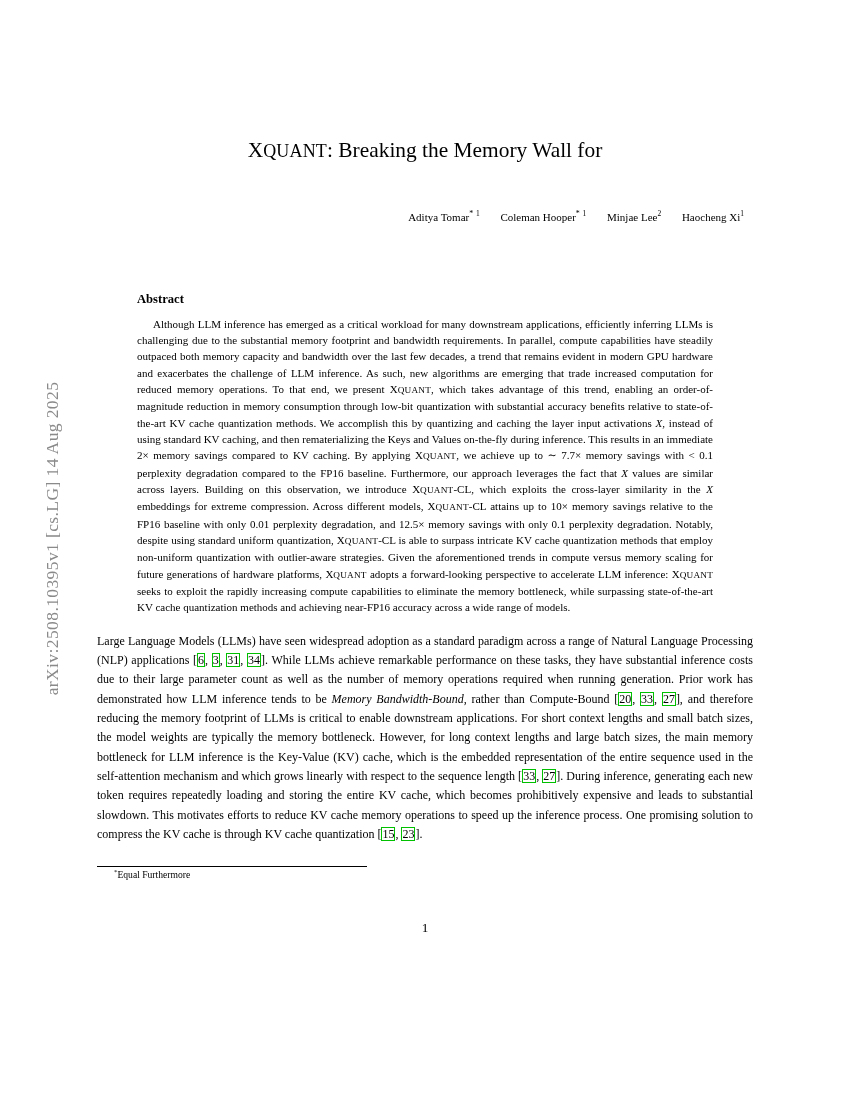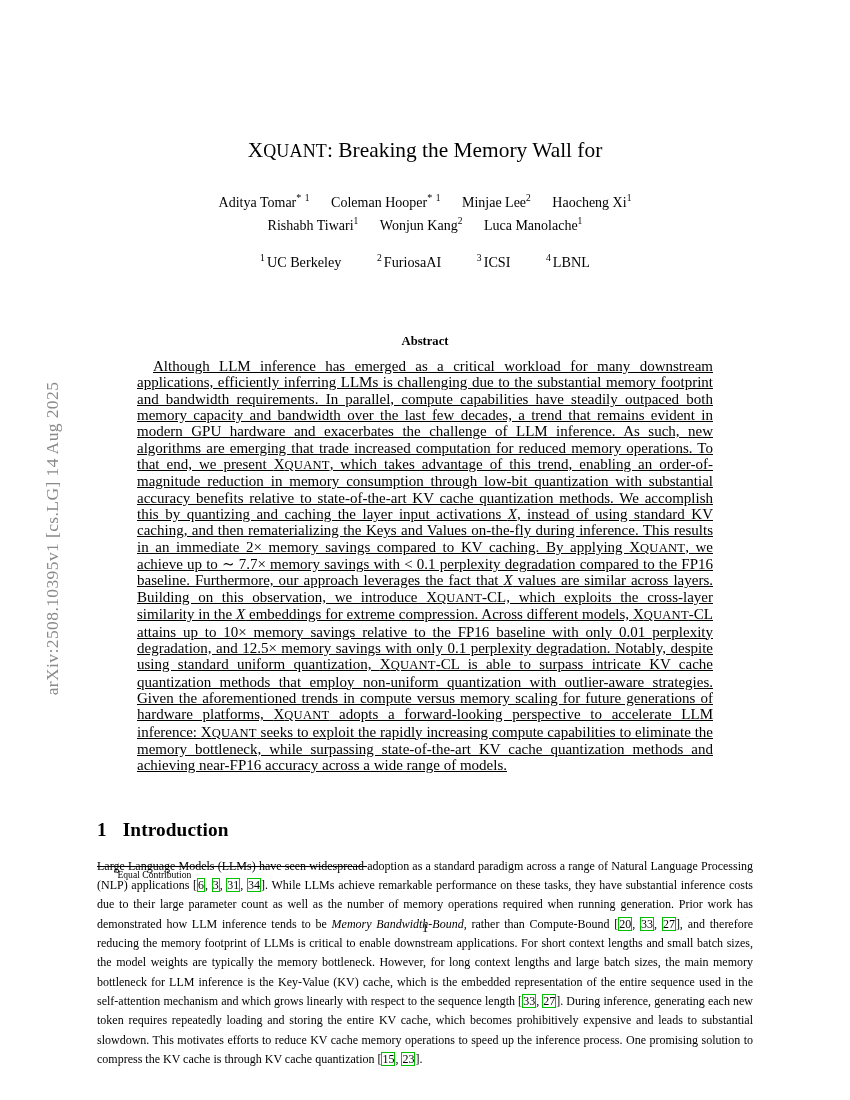--- a/index.html
+++ b/index.html
@@ -50,23 +50,23 @@
   }
   .title-line { white-space: nowrap; }
   .sc {
     font-variant: small-caps;
     font-size: 1em;
   }
   .scfix { font-size: 0.84em; letter-spacing: 0.2px; }
 
   
   #authors-block {
-    margin-top: 26px;
-    text-align: center;
-    font-size: 14px;
+    margin-top: 40px;
+    text-align: right;
+    font-size: 11px;
     line-height: 22.5px;
   }
   .author-line { white-space: nowrap; }
   .author { margin: 0 9px; }
   sup { font-size: 0.68em; vertical-align: super; line-height: 0; }
   .star { font-size: 0.72em; vertical-align: super; line-height: 0; }
 
   
   #affil-block {
     margin-top: 17px;
@@ -76,32 +76,31 @@
   .affil { margin: 0 16px; white-space: nowrap; }
   .affil sup { margin-right: 2px; }
 
   
   #abstract-block {
     margin-top: 63px;
     margin-left: 40px;
     margin-right: 40px;
   }
   #abstract-heading {
-    text-align: center;
+    text-align: left;
     font-weight: bold;
     font-size: 12.6px;
     margin-bottom: 9px;
   }
   #abstract-text {
-    font-size: 15px;
+    font-size: 11px;
     line-height: 16.35px;
     text-align: justify;
     text-indent: 16px;
     hyphens: none;
-    text-decoration: underline;
   }
 
   
   #section-heading {
     margin-top: 45px;
     font-size: 19.3px;
     font-weight: bold;
     letter-spacing: 0.1px;
   }
   #section-heading .secnum { margin-right: 16px; }
@@ -164,41 +163,29 @@
     <div class="title-line"><span>X</span><span class="sc scfix" style="font-variant:normal;text-transform:uppercase;">Quant</span><span>: Breaking the Memory Wall for</span></div>
   </div>
 
   <div id="authors-block">
     <div class="author-line">
       <span class="author"><span>Aditya Tomar</span><span class="star">*</span> <sup>1</sup></span>
       <span class="author"><span>Coleman Hooper</span><span class="star">*</span> <sup>1</sup></span>
       <span class="author"><span>Minjae Lee</span><sup>2</sup></span>
       <span class="author"><span>Haocheng Xi</span><sup>1</sup></span>
     </div>
-    <div class="author-line">
-      <span class="author"><span>Rishabh Tiwari</span><sup>1</sup></span>
-      <span class="author"><span>Wonjun Kang</span><sup>2</sup></span>
-      <span class="author"><span>Luca Manolache</span><sup>1</sup></span>
-    </div>
   </div>
 
-  <div id="affil-block">
-    <span class="affil"><sup>1</sup><span>UC Berkeley</span></span>
-    <span class="affil"><sup>2</sup><span>FuriosaAI</span></span>
-    <span class="affil"><sup>3</sup><span>ICSI</span></span>
-    <span class="affil"><sup>4</sup><span>LBNL</span></span>
-  </div>
 
   <div id="abstract-block">
     <div id="abstract-heading">Abstract</div>
     <div id="abstract-text"><span>Although LLM inference has emerged as a critical workload for many downstream applications, efficiently inferring LLMs is challenging due to the substantial memory footprint and bandwidth requirements. In parallel, compute capabilities have steadily outpaced both memory capacity and bandwidth over the last few decades, a trend that remains evident in modern GPU hardware and exacerbates the challenge of LLM inference. As such, new algorithms are emerging that trade increased computation for reduced memory operations. To that end, we present </span>X<span class="scfix" style="text-transform:uppercase;">Quant</span><span>, which takes advantage of this trend, enabling an order-of-magnitude reduction in memory consumption through low-bit quantization with substantial accuracy benefits relative to state-of-the-art KV cache quantization methods. We accomplish this by quantizing and caching the layer input activations </span><span class="mathvar">X</span><span>, instead of using standard KV caching, and then rematerializing the Keys and Values on-the-fly during inference. This results in an immediate 2× memory savings compared to KV caching. By applying </span>X<span class="scfix" style="text-transform:uppercase;">Quant</span><span>, we achieve up to ∼ 7.7× memory savings with &lt; 0.1 perplexity degradation compared to the FP16 baseline. Furthermore, our approach leverages the fact that </span><span class="mathvar">X</span><span> values are similar across layers. Building on this observation, we introduce </span>X<span class="scfix" style="text-transform:uppercase;">Quant</span><span>-CL, which exploits the cross-layer similarity in the </span><span class="mathvar">X</span><span> embeddings for extreme compression. Across different models, </span>X<span class="scfix" style="text-transform:uppercase;">Quant</span><span>-CL attains up to 10× memory savings relative to the FP16 baseline with only 0.01 perplexity degradation, and 12.5× memory savings with only 0.1 perplexity degradation. Notably, despite using standard uniform quantization, </span>X<span class="scfix" style="text-transform:uppercase;">Quant</span><span>-CL is able to surpass intricate KV cache quantization methods that employ non-uniform quantization with outlier-aware strategies. Given the aforementioned trends in compute versus memory scaling for future generations of hardware platforms, </span>X<span class="scfix" style="text-transform:uppercase;">Quant</span><span> adopts a forward-looking perspective to accelerate LLM inference: </span>X<span class="scfix" style="text-transform:uppercase;">Quant</span><span> seeks to exploit the rapidly increasing compute capabilities to eliminate the memory bottleneck, while surpassing state-of-the-art KV cache quantization methods and achieving near-FP16 accuracy across a wide range of models.</span></div>
   </div>
 
-  <div id="section-heading"><span class="secnum">1</span><span>Introduction</span></div>
 
   <div id="intro-text"><span>Large Language Models (LLMs) have seen widespread adoption as a standard paradigm across a range of Natural Language Processing (NLP) applications [</span><span class="cite">6</span><span>, </span><span class="cite">3</span><span>, </span><span class="cite">31</span><span>, </span><span class="cite">34</span><span>]. While LLMs achieve remarkable performance on these tasks, they have substantial inference costs due to their large parameter count as well as the number of memory operations required when running generation. Prior work has demonstrated how LLM inference tends to be </span><span class="it">Memory Bandwidth-Bound</span><span>, rather than Compute-Bound [</span><span class="cite">20</span><span>, </span><span class="cite">33</span><span>, </span><span class="cite">27</span><span>], and therefore reducing the memory footprint of LLMs is critical to enable downstream applications. For short context lengths and small batch sizes, the model weights are typically the memory bottleneck. However, for long context lengths and large batch sizes, the main memory bottleneck for LLM inference is the Key-Value (KV) cache, which is the embedded representation of the entire sequence used in the self-attention mechanism and which grows linearly with respect to the sequence length [</span><span class="cite">33</span><span>, </span><span class="cite">27</span><span>]. During inference, generating each new token requires repeatedly loading and storing the entire KV cache, which becomes prohibitively expensive and leads to substantial slowdown. This motivates efforts to reduce KV cache memory operations to speed up the inference process. One promising solution to compress the KV cache is through KV cache quantization [</span><span class="cite">15</span><span>, </span><span class="cite">23</span><span>].</span></div>
 
   <div id="footnote-rule"></div>
-  <div id="footnote-text"><span class="star">*</span><span>Equal Contribution</span></div>
+  <div id="footnote-text"><span class="star">*</span><span>Equal Furthermore</span></div>
 
   <div id="page-number">1</div>
 
 </div>
 
 </body></html>

